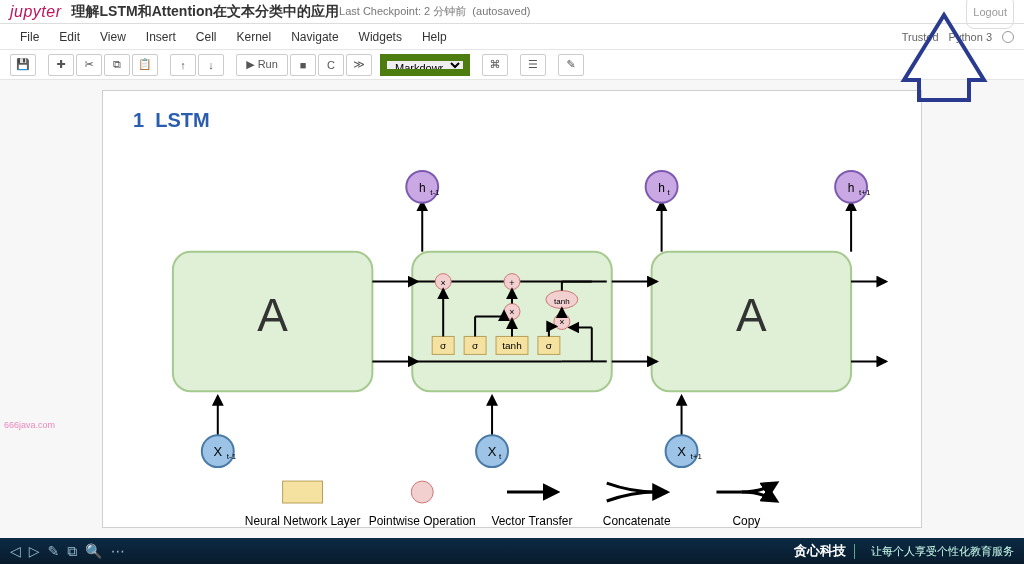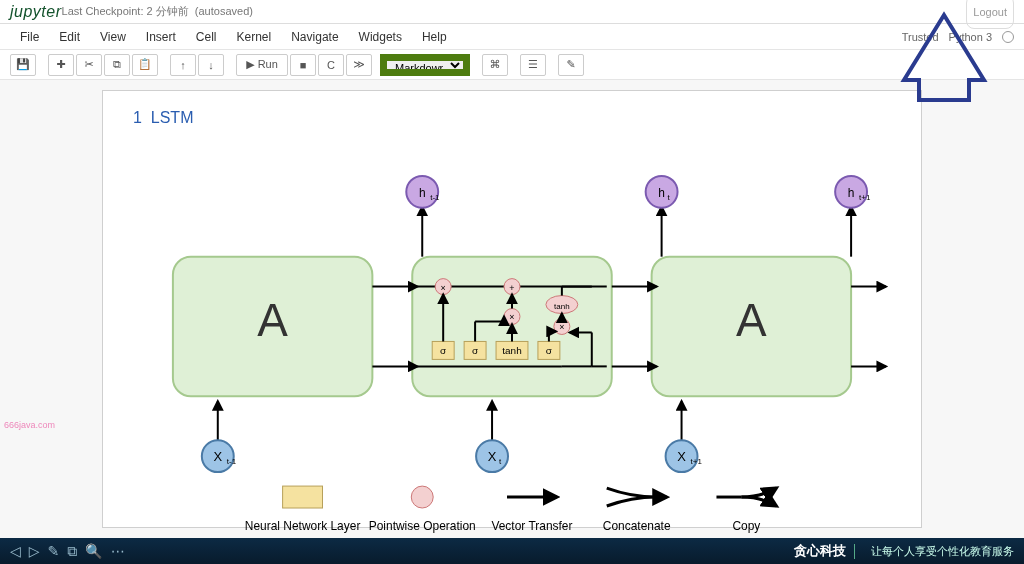--- a/index.html
+++ b/index.html
@@ -1,49 +1,50 @@
 <!DOCTYPE html>
 <html><head>
 <meta charset="utf-8">
 <style>
   * { box-sizing: border-box; margin: 0; padding: 0; }
   body { font-family: "Helvetica Neue", Arial, sans-serif; font-size: 13px; color: #333; background: #fff; width: 1024px; height: 564px; overflow: hidden; position: relative; }
   .header { display: flex; align-items: center; padding: 2px 10px; border-bottom: 1px solid #ddd; height: 24px; }
-  .logo { font-size: 16px; color: #14532d; letter-spacing: 0.5px; font-style: italic; }
+  .logo { font-size: 16px; color: #be185d; letter-spacing: 0.5px; font-style: italic; }
   .nb-title { font-weight: 600; margin-left: 10px; font-size: 14px; }
   .checkpoint { font-size: 11px; color: #777; margin-left: 0; }
   .logout { margin-left: auto; font-size: 11px; color: #999; border: 1px solid #ddd; padding: 10px 6px; border-radius: 8px; }
   .menubar { display: flex; align-items: center; padding: 0 10px; border-bottom: 1px solid #e5e5e5; height: 26px; }
   .menu-item { padding: 3px 10px; font-size: 12px; color: #333; cursor: pointer; }
   .kernel-ind { margin-left: auto; display: flex; align-items: center; gap: 10px; font-size: 11px; color: #666; }
   .kcircle { width: 12px; height: 12px; border: 1px solid #999; border-radius: 50%; }
   .toolbar { display: flex; align-items: center; padding: 3px 10px; border-bottom: 1px solid #e5e5e5; height: 30px; gap: 2px; }
   .tbtn { border: 1px solid #ccc; background: #fff; color: #555; height: 22px; min-width: 26px; padding: 0 5px; font-size: 11px; border-radius: 2px; display: inline-flex; align-items: center; justify-content: center; cursor: pointer; }
   .tsel { height: 22px; border: 7px solid #4d7c0f; font-size: 11px; padding: 0 4px; margin-left: 6px; width: 90px; }
   .tgap { width: 8px; }
   .notebook-area { padding: 10px 0; display: flex; justify-content: center; background: #f7f7f7; height: calc(100% - 24px - 26px - 30px - 26px); overflow: auto; }
   .cell { width: 820px; background: #fff; border: 1px solid #cfcfcf; padding: 18px 30px; }
-  .section-title { color: #2a5db0; font-size: 16px; font-weight: 400; margin-bottom: 10px; }
+  .section-title { color: #2a5db0; font-size: 20px; font-weight: 700; margin-bottom: 0; }
   .diagram { width: 100%; }
   .footer { position: absolute; bottom: 0; left: 0; right: 0; height: 26px; background: linear-gradient(#0c2a44,#081b2c); display: flex; align-items: center; color: #fff; font-size: 12px; padding: 0 10px; }
   .fctrl { color: #9bc; margin-right: 8px; font-size: 14px; }
   .brand { margin-left: auto; font-size: 13px; font-weight: 600; text-align: center; }
   .slogan { font-size: 11px; color: #cfe; margin-left: 8px; border-left: 1px solid #5a8; padding-left: 16px; }
   .watermark { position: absolute; left: 4px; top: 420px; font-size: 9px; color: #e8b; }
   .overlay-A { position: absolute; right: 30px; top: 10px; pointer-events: none; }
 </style>
 </head>
 <body>
 
 <svg class="overlay-A" width="100" height="120">
   <path d="M50 5 L90 70 L75 70 L75 90 L25 90 L25 70 L10 70 Z" fill="none" stroke="#2a3b8f" stroke-width="4"></path>
 </svg>
 
 <div class="header">
   <span class="logo">jupyter</span>
+  <span class="nb-title">理解LSTM和Attention在文本分类中的应用</span>
   <span class="checkpoint">
     <span>Last Checkpoint: 2 分钟前</span> &nbsp;<span>(autosaved)</span>
   </span>
   <span class="logout">Logout</span>
 </div>
 
 <div class="menubar">
   <span class="menu-item">File</span>
   <span class="menu-item">Edit</span>
   <span class="menu-item">View</span>

